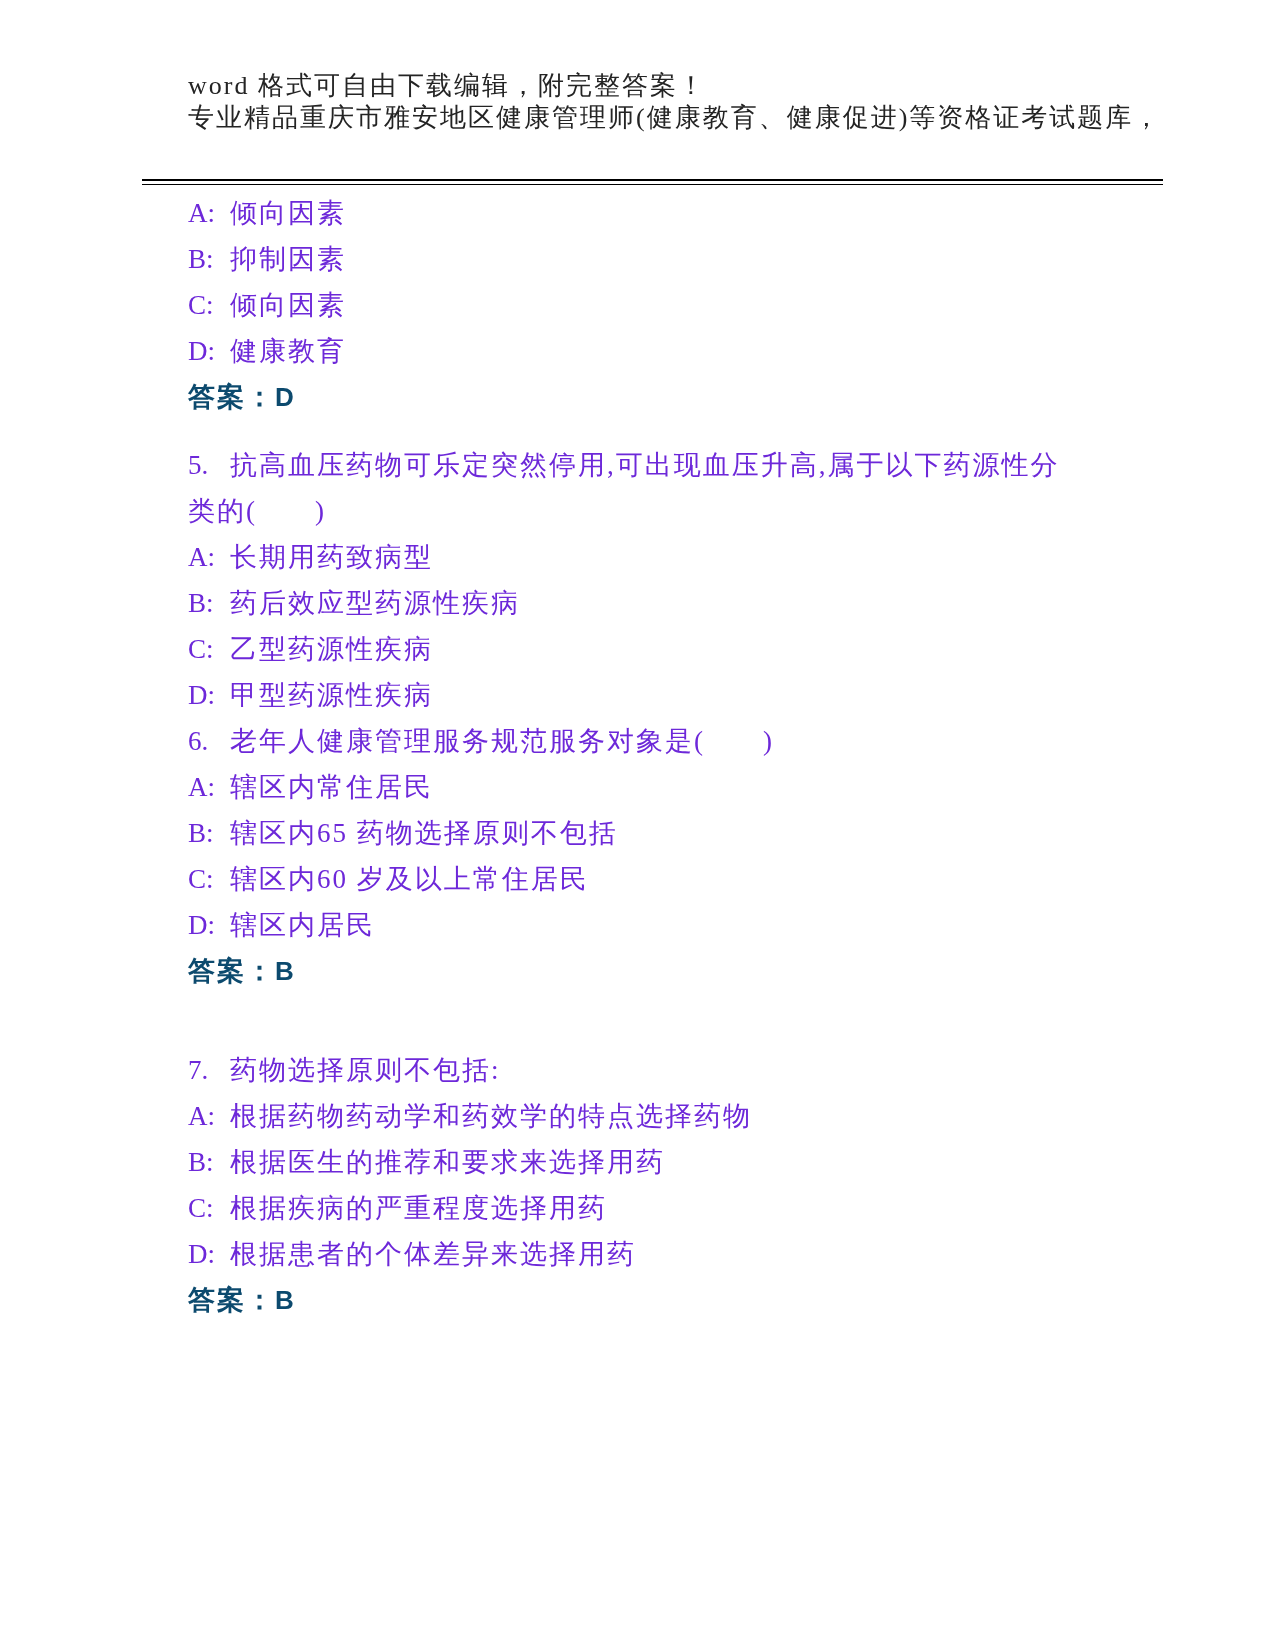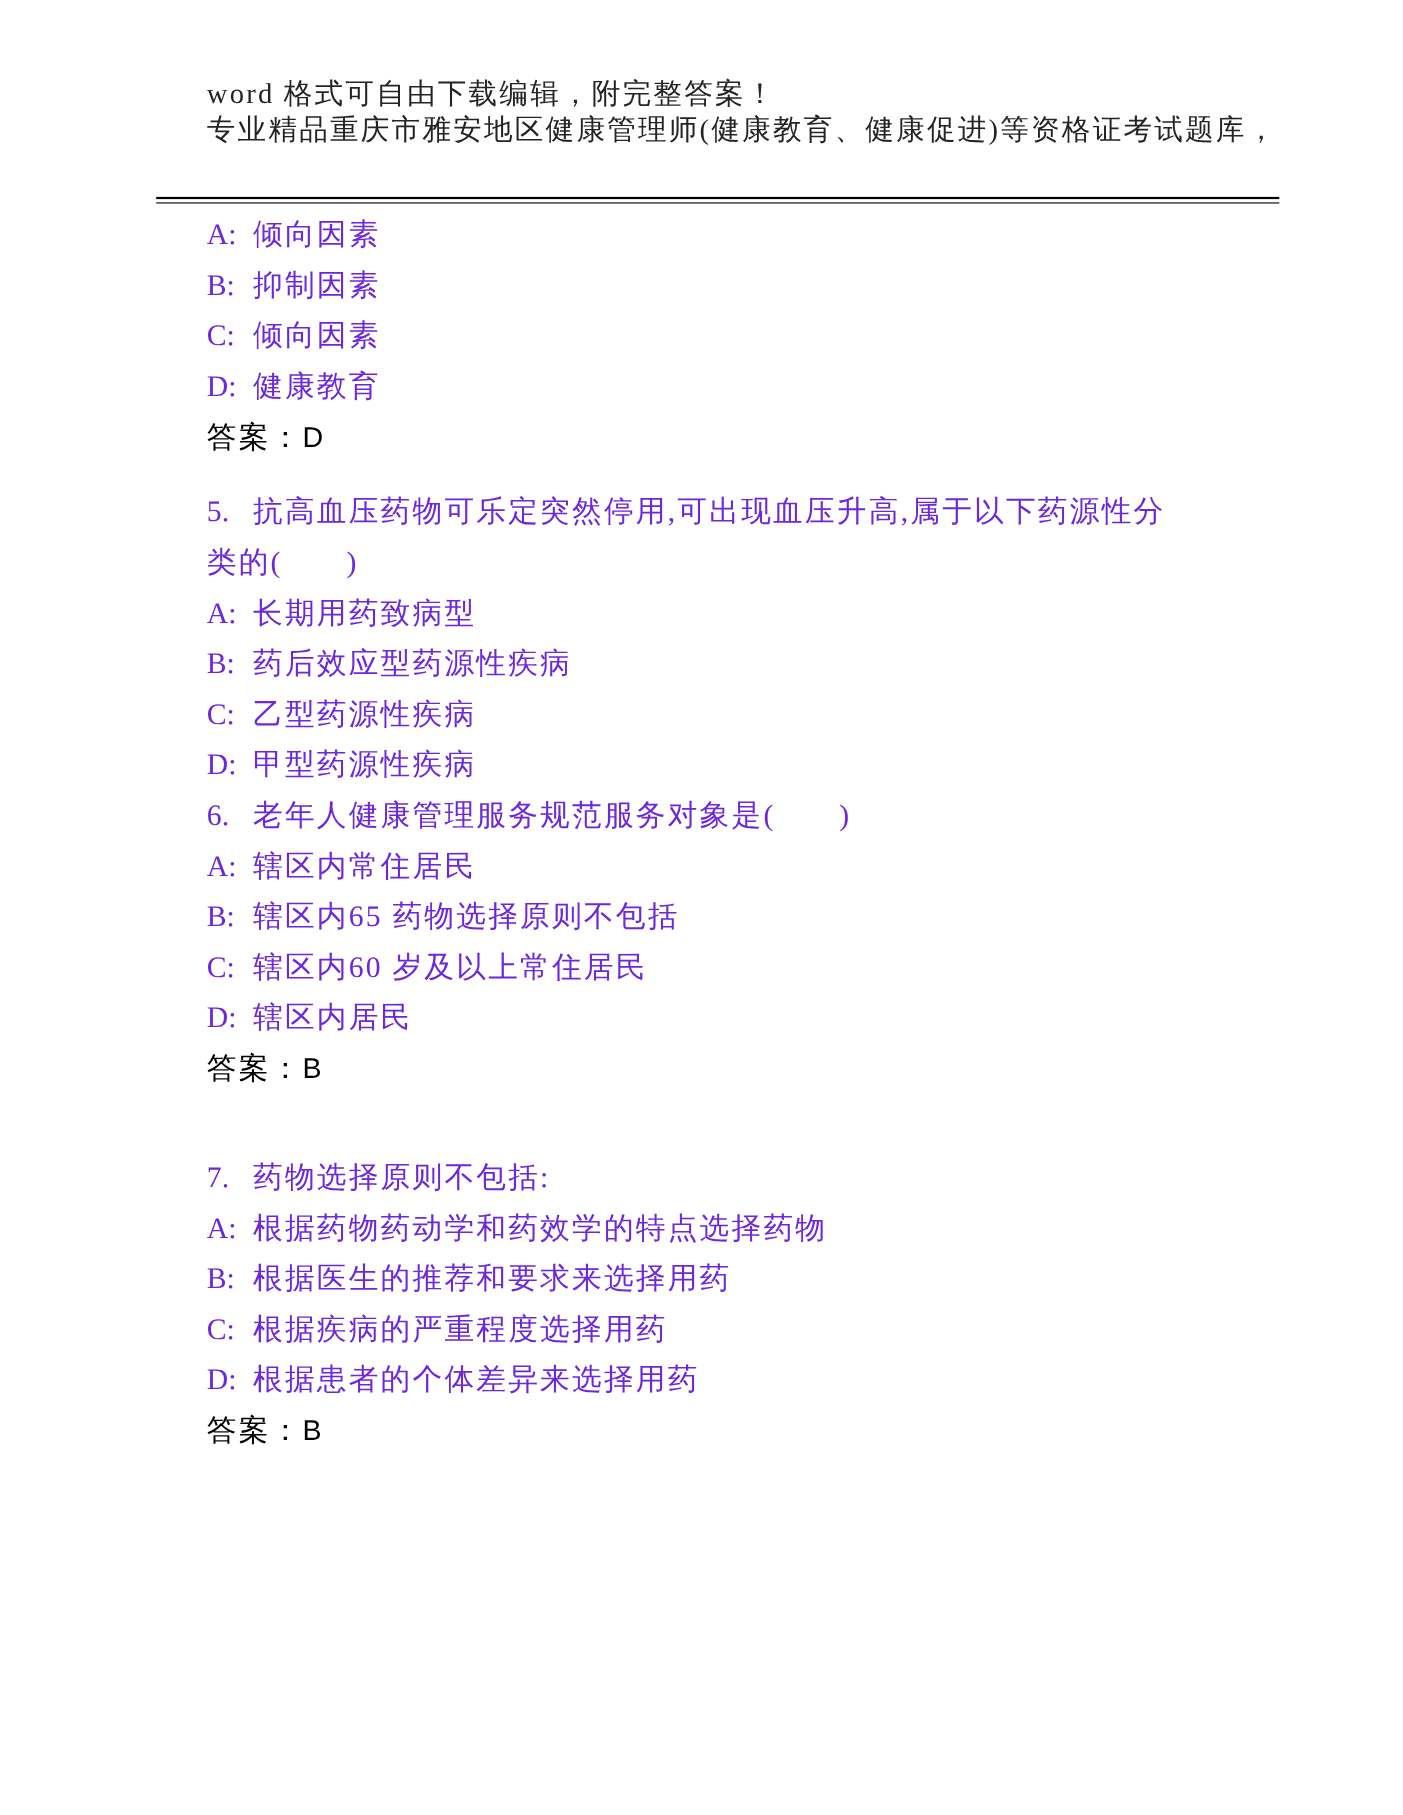--- a/index.html
+++ b/index.html
@@ -57,22 +57,22 @@
     letter-spacing: 2px;
     white-space: nowrap;
     color: #6d28d9;
   }
   .q-num, .opt-label {
     display: inline-block;
     min-width: 42px;
     letter-spacing: 0;
   }
   .answer {
-    font-weight: normal;
-    color: #000000;
+    font-weight: bold;
+    color: #0c4a6e;
   }
   .answer .answer-value {
     font-family: "Liberation Sans", "DejaVu Sans", sans-serif;
     font-size: 26px;
   }
   .gap-q5 { margin-top: 22px; }
   .gap-q6 { }
   .gap-q7 { margin-top: 53px; }
 </style>
 </head>

